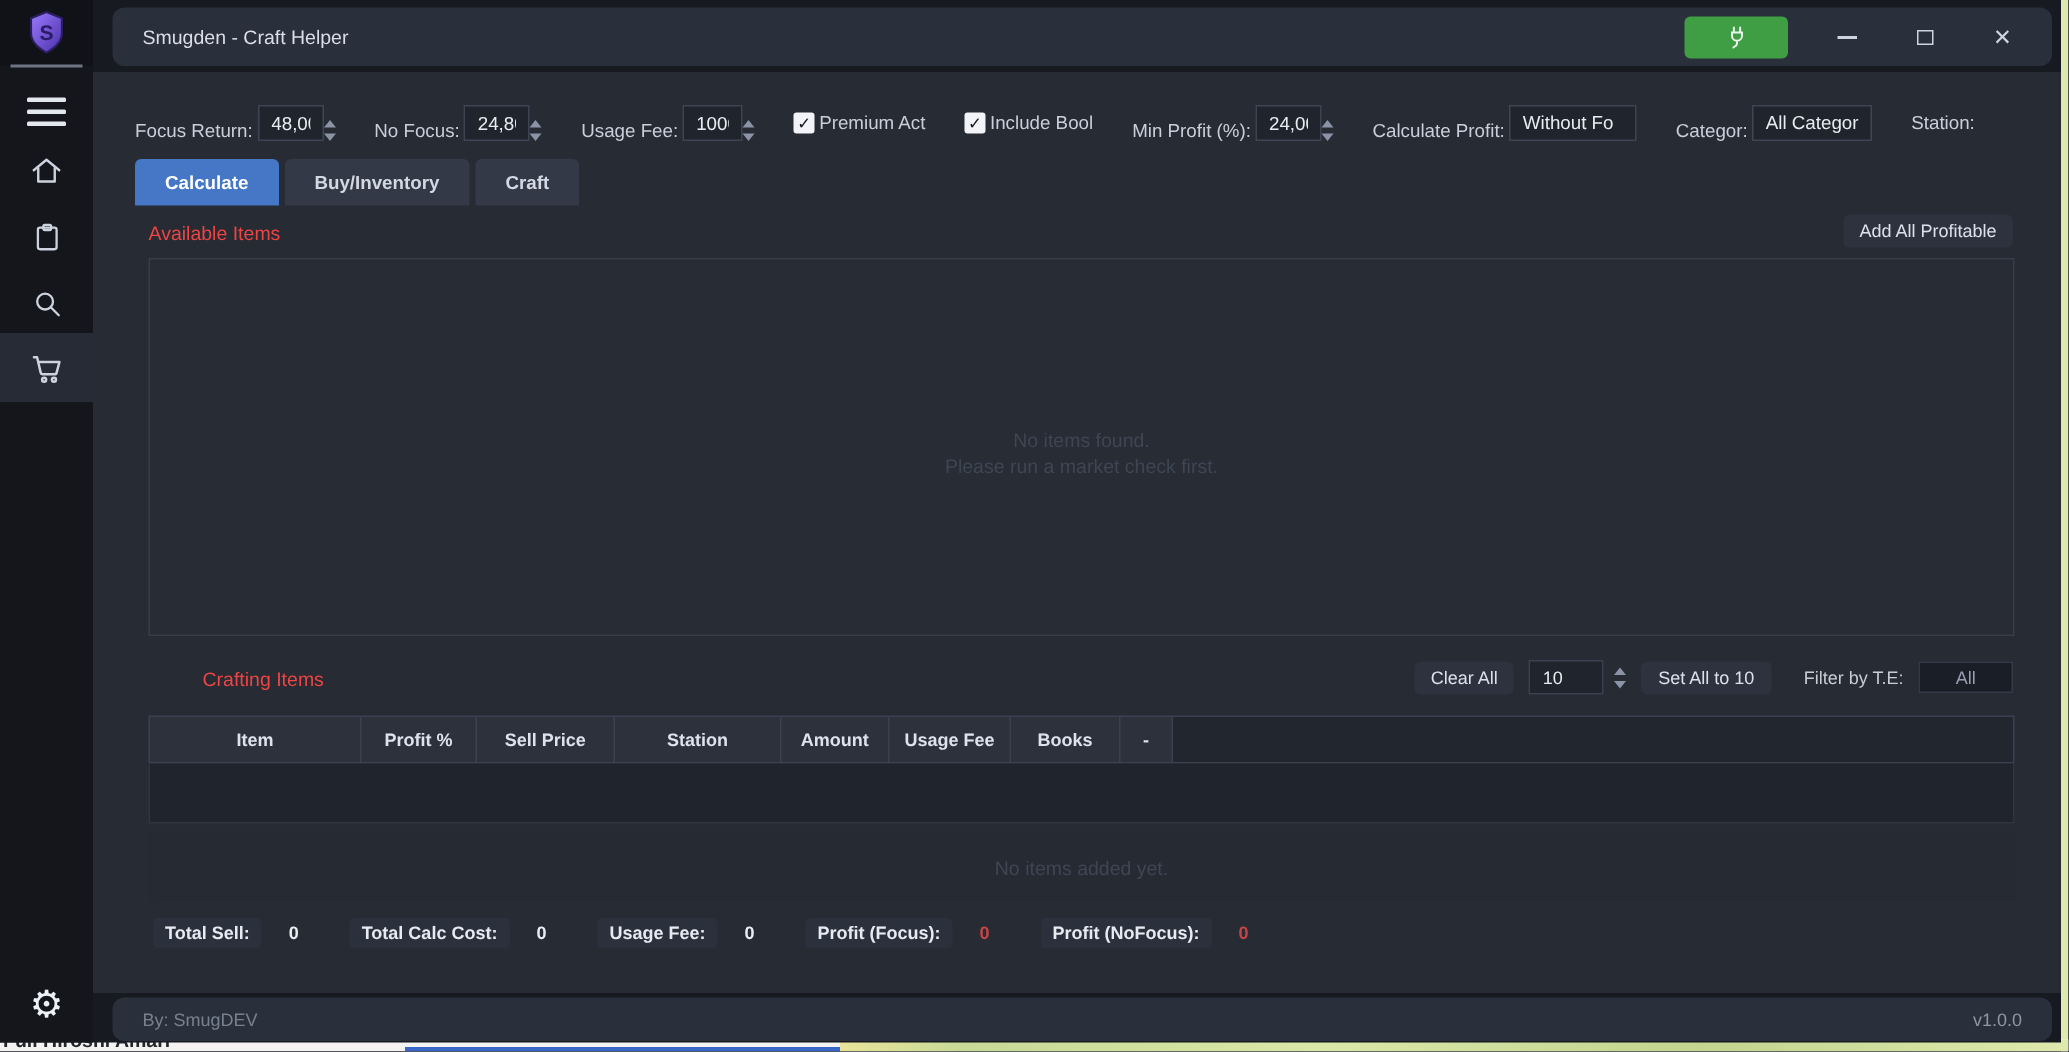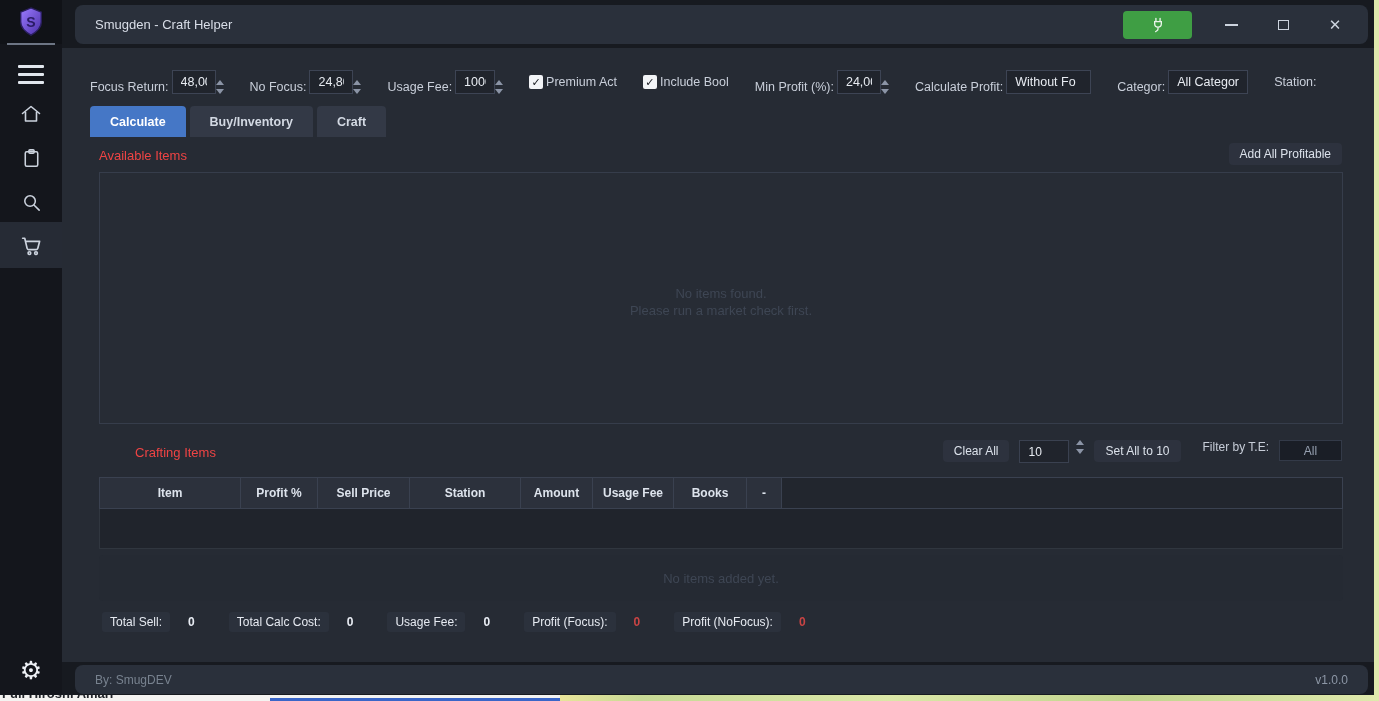--- a/index.html
+++ b/index.html
@@ -66,42 +66,42 @@
   .section-title { position:absolute; font-size:13px; color:#ef4444; }
   .avail-title { left:37px; top:100px; }
   .chip { background:#2d323e; border:none; border-radius:4px; color:#dbe1ea; font-size:12px; font-family:inherit;
     padding:4px 11px; cursor:pointer; white-space:nowrap; }
   .add-all-btn { position:absolute; right:32px; top:95px; }
   .avail-panel { position:absolute; left:37px; top:124px; width:1244px; height:252px; background:#272c35; border:1px solid #363d4b; }
   .empty-msg { position:absolute; left:0; right:0; text-align:center; color:#3e4654; font-size:13px; line-height:17px; }
 
   
   .craft-title { left:37px; top:397px;margin-left:36px; }
-  .craft-controls { position:absolute; right:32px; top:392px; display:flex; align-items:flex-start; gap:10px; }
+  .craft-controls { position:absolute; right:32px; top:392px; display:flex; align-items:center; gap:10px; }
   .qty-box { width:50px; height:23px; border:1px solid #3a4150; background:#20242c; color:#e8ecf2; font-size:12px; padding:0 8px; font-family:inherit; }
   .filter-label { font-size:12px; color:#c7cdd8; margin-left:12px; }
   .filter-all { width:63px; height:21px; background:#1a1e26; border:1px solid #333a48; color:#96a0b0; font-size:12px;
     display:flex; align-items:center; justify-content:center; cursor:pointer; }
 
   .table-wrap { position:absolute; left:37px; top:429px; width:1244px; }
   .thead { display:flex; height:32px; background:#2c313c; border:1px solid #3a4150; }
   .th { display:flex; align-items:center; justify-content:center; font-size:12px; font-weight:bold; color:#dde3ec;
     border-right:1px solid #3a4150; cursor:pointer; }
   .th:nth-child(1){width:141px;} .th:nth-child(2){width:77px;} .th:nth-child(3){width:92px;}
   .th:nth-child(4){width:111px;} .th:nth-child(5){width:72px;} .th:nth-child(6){width:81px;}
   .th:nth-child(7){width:73px;} .th:nth-child(8){width:35px;}
   .th-filler { flex:1; background:#22262e; border-right:none; cursor:default; }
   .tbody-stripe { height:40px; background:#20242c; border:1px solid #30363f; border-top:none; }
   .craft-empty { margin-top:6px; height:46px; background:#252a33; border-radius:4px;
     display:flex; flex-direction:row; align-items:center; justify-content:center; color:#3e4654; font-size:13px; line-height:17px; }
 
   
   .totals { position:absolute; left:40px; top:564px; display:flex; align-items:center; gap:34px; }
   .tgroup { display:flex; align-items:center; gap:18px; }
-  .tlabel { background:#2b313c; border-radius:3px; padding:3px 8px; font-size:12px; font-weight:normal; color:#e6eaf1; }
+  .tlabel { background:#2b313c; border-radius:3px; padding:3px 8px; font-size:12px; font-weight:bold; color:#e6eaf1; }
   .tvalue { font-size:12px; font-weight:bold; color:#e9edf4; }
   .tvalue.red { color:#c94444; }
 
   
   .statusbar { position:absolute; left:75px; top:665px; width:1293px; height:29px; background:#2a303b; border-radius:8px;
     display:flex; align-items:center; padding:0 20px; }
   .status-author { font-size:12px; color:#78828f; }
   .status-version { margin-left:auto; font-size:12px; color:#8d97a6; }
 </style>
 </head>

